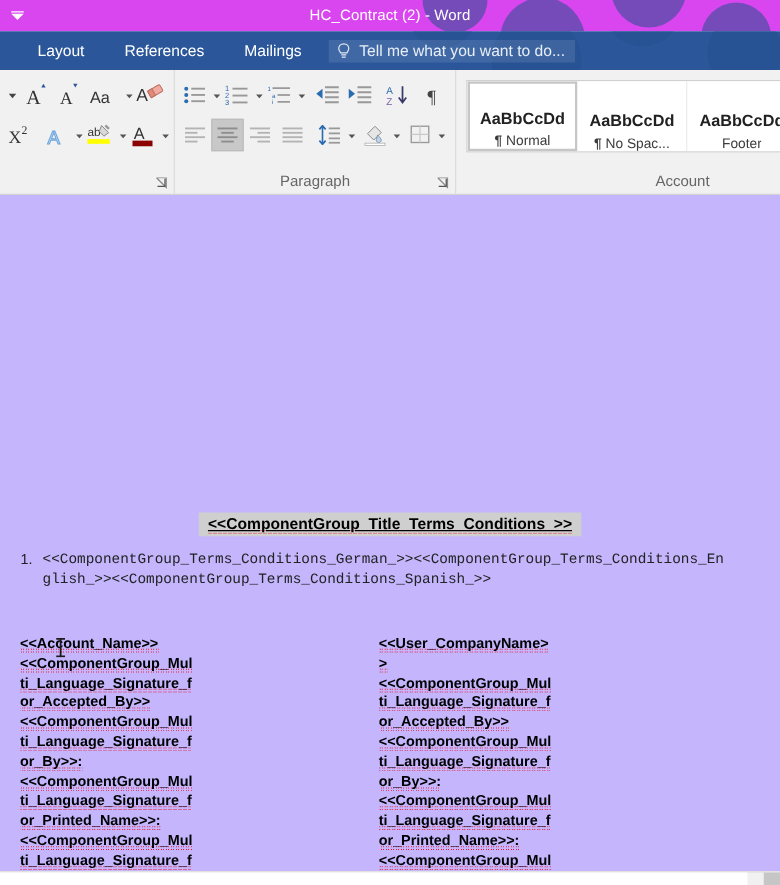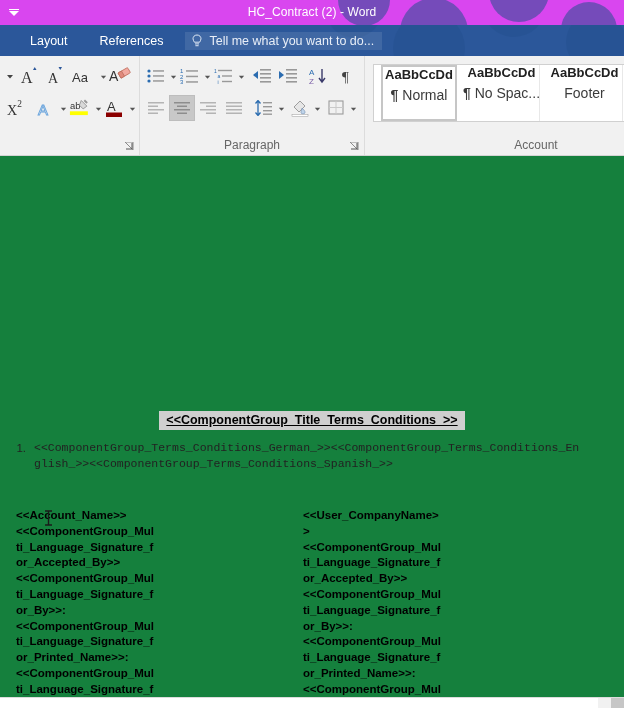--- a/index.html
+++ b/index.html
@@ -136,51 +136,50 @@
   .styles-gallery {
     display: flex;
     align-items: stretch;
     margin: 4px 0 0 8px;
     border: 1px solid #d0d0d0;
     background: #fff;
     height: 58px;
     overflow: hidden;
   }
   .style-item {
-    width: 76px;
+    width: 88px;
     border-right: 1px solid #e8e8e8;
     display: flex; flex-direction: column;
-    align-items: center; justify-content: flex-start;
+    align-items: center; justify-content: flex-end;
     background: #fff;
     flex: 0 0 auto;
-    margin-left: 7px;
   }
   .style-item.active { border: 2px solid #c6c6c6; }
   .style-prev {
     font-size: 13px; font-weight: bold; color: #212121;
     white-space: nowrap;
   }
   .style-prev.h1 { color: #5b9bd5; font-weight: normal; font-size: 16px; }
   .style-name {
-    font-size: 14px; color: #3b3b3b; margin-top: 5px;
+    font-size: 11px; color: #3b3b3b; margin-top: 5px;
     white-space: nowrap; overflow: hidden;
   }
   .style-name b { font-weight: bold; }
 
   
   .docarea {
     position: relative;
     height: 541px;
     background: #ffffff;
     overflow: hidden;
   }
   .page {
     position: absolute;
     top: 0; left: 0; right: 0; bottom: 0;
-    background: #15803d;
+    background: #c4b5fd;
   }
 
   .doc-title-line {
     position: absolute;
     top: 254px; left: 0; right: 0;
     text-align: center;
   }
   .doc-title {
     display: inline-block;
     background: #cfcfcf;
@@ -287,20 +286,21 @@
       <circle cx="40" cy="40" r="28"></circle>
       <circle cx="115" cy="78" r="36"></circle>
       <circle cx="200" cy="35" r="32"></circle>
       <circle cx="282" cy="72" r="30"></circle>
       <circle cx="255" cy="18" r="20"></circle>
     </g>
   </svg>
   <div class="tabs">
     <div class="tab">Layout</div>
     <div class="tab">References</div>
+    <div class="tab">Mailings</div>
     <div class="tellme">
       <svg class="bulb" viewBox="0 0 12 14">
         <path d="M6 1 C3.5 1 2 2.8 2 4.8 C2 6.3 3 7.2 3.4 8.2 L8.6 8.2 C9 7.2 10 6.3 10 4.8 C10 2.8 8.5 1 6 1 Z" fill="none" stroke="#dfe8f5" stroke-width="1"></path>
         <rect x="4" y="9.4" width="4" height="1" fill="#dfe8f5"></rect>
         <rect x="4.4" y="11.2" width="3.2" height="1" fill="#dfe8f5"></rect>
       </svg>
       <span>Tell me what you want to do...</span>
     </div>
   </div>
 </div>

